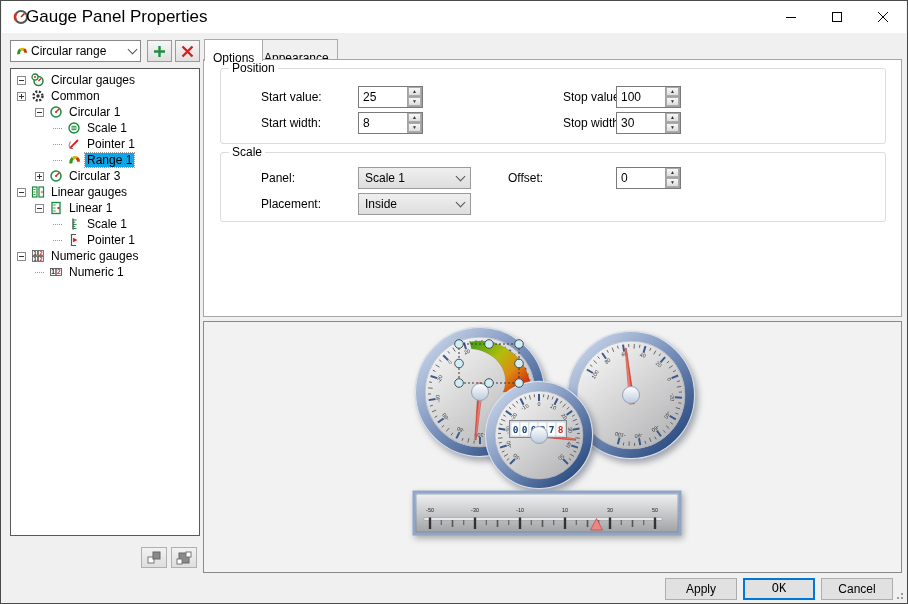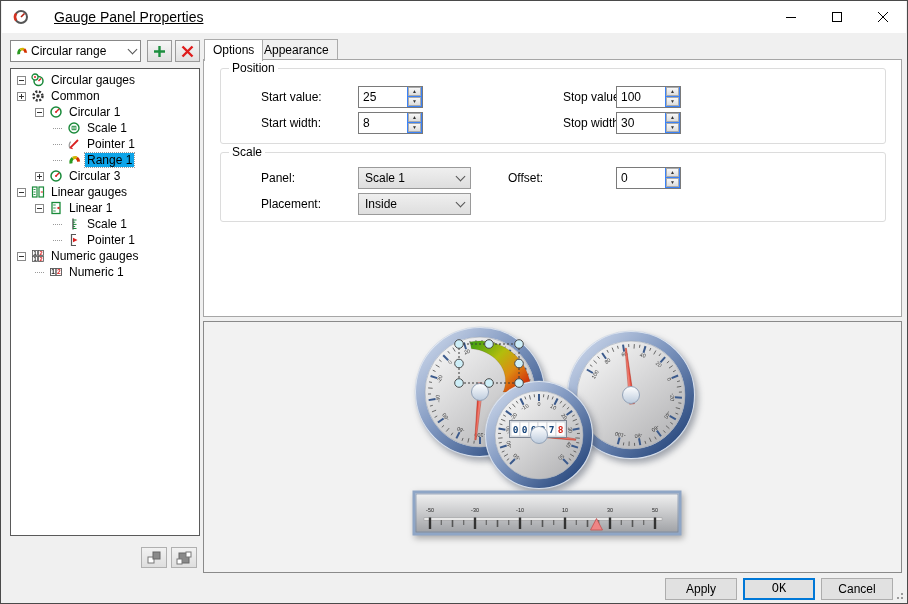--- a/index.html
+++ b/index.html
@@ -1,21 +1,21 @@
 <!DOCTYPE html>
 <html><head>
 <meta charset="utf-8">
 <style>
   html,body{margin:0;padding:0;background:#d8d8d8;}
   *{box-sizing:border-box;}
   .window{position:relative;width:908px;height:604px;background:#f0f0f0;border:1px solid #4a4a4a;
           font-family:"Liberation Sans",sans-serif;font-size:12px;color:#000;overflow:hidden;}
   
   .titlebar{position:absolute;left:1px;top:0;right:1px;height:32px;background:#ffffff;}
-  .title-text{position:absolute;left:52px;top:0;line-height:32px;font-size:14px;text-decoration:underline;}
+  .title-text{position:absolute;left:24px;top:0;line-height:32px;font-size:17px;}
   .app-icon{position:absolute;left:11px;top:8px;}
   .winbtn{position:absolute;top:0;width:45px;height:32px;display:flex;align-items:center;justify-content:center;}
   .btn-min{right:92px}.btn-max{right:46px}.btn-close{right:0}
   
   .combo-white{position:absolute;left:9px;top:39px;width:131px;height:22px;background:#fff;border:1px solid #888;
      display:flex;align-items:center;padding:0 4px;}
   .combo-white .lbl{flex:1;padding-left:3px;}
   .chev{width:7px;height:7px;border-right:1.5px solid #555;border-bottom:1.5px solid #555;transform:rotate(45deg);margin-top:-4px;}
   .tool-btn{position:absolute;top:39px;width:25px;height:22px;background:linear-gradient(#f6f6f6,#e0e0e0);
      border:1px solid #9a9a9a;display:flex;align-items:center;justify-content:center;padding:0;}
@@ -25,27 +25,27 @@
   .trow .tlabel{padding:0 2px;line-height:14px;}
   .trow.sel .tlabel{background:#0ea5e9;outline:1px dotted #9a9a9a;}
   .expander{width:9px;height:9px;border:1px solid #8a8a8a;background:#fff;position:relative;flex:0 0 9px;}
   .expander::before{content:"";position:absolute;left:1px;right:1px;top:3px;height:1px;background:#333;}
   .expander.plus::after{content:"";position:absolute;top:1px;bottom:1px;left:3px;width:1px;background:#333;}
   .stub{flex:0 0 9px;height:1px;border-top:1px dotted #9a9a9a;}
   .ticon{flex:0 0 14px;height:14px;margin:0 4px 0 5px;}
   .zbtn{position:absolute;width:26px;height:21px;background:linear-gradient(#f2f2f2,#dedede);
         border:1px solid #b0b0b0;display:flex;align-items:center;justify-content:center;padding:0;}
   
-  .tab{position:absolute;top:38px;height:21px;line-height:20px;padding:0 8px;border:1px solid #ababab;background:#f0f0f0;z-index:1;}
+  .tab{position:absolute;top:38px;height:21px;line-height:20px;padding:8px 8px;border:1px solid #ababab;background:#f0f0f0;z-index:1;}
   .tab.active{background:#fff;height:22px;border-bottom:none;z-index:3;}
   .opts-panel{position:absolute;left:202px;top:58px;width:699px;height:258px;background:#fff;border:1px solid #a6a6a6;z-index:2;}
   .groupbox{position:absolute;border:1px solid #dcdcdc;border-radius:3px;}
   .groupbox .gtitle{position:absolute;left:8px;top:-8px;background:#fff;padding:0 3px;}
   .flabel{position:absolute;line-height:22px;}
-  .spin{position:absolute;width:65px;height:22px;border:1px solid #7a7a7a;background:#3b82f6;}
+  .spin{position:absolute;width:65px;height:22px;border:1px solid #7a7a7a;background:#a3a3a3;}
   .spin input{position:absolute;left:0;top:0;width:48px;height:20px;border:none;outline:none;font:12px "Liberation Sans",sans-serif;padding:0 0 0 4px;}
   .updown{position:absolute;right:0;top:0;width:15px;height:20px;}
   .updown div{position:absolute;right:1px;width:13px;height:9px;background:linear-gradient(#f8f8f8,#ddd);
       border:1px solid #ababab;font-size:5px;line-height:7px;text-align:center;color:#333;}
   .updown .up{top:0}.updown .dn{top:10px}
   .combo-gray{position:absolute;width:113px;height:22px;background:linear-gradient(#efefef,#dedede);border:1px solid #9a9a9a;
       display:flex;align-items:center;padding:0 6px;}
   .combo-gray .lbl{flex:1;}
   
   .preview{position:absolute;left:202px;top:320px;width:699px;height:252px;background:#f2f2f2;border:1px solid #8a8a8a;}

